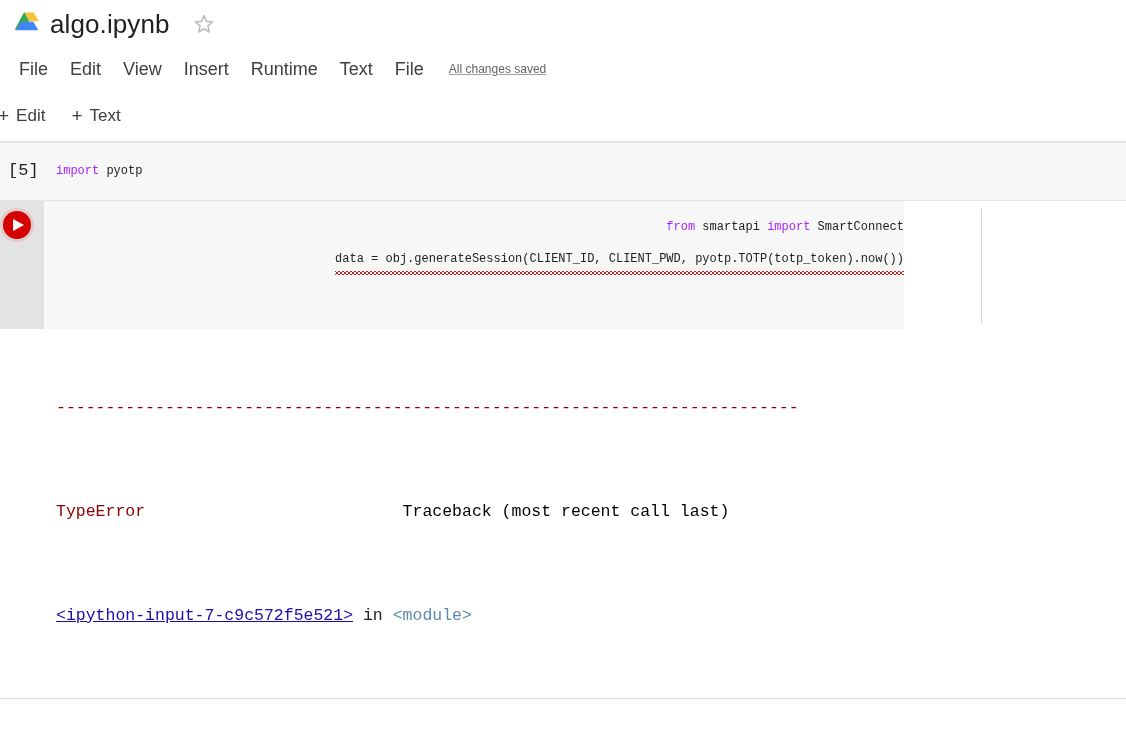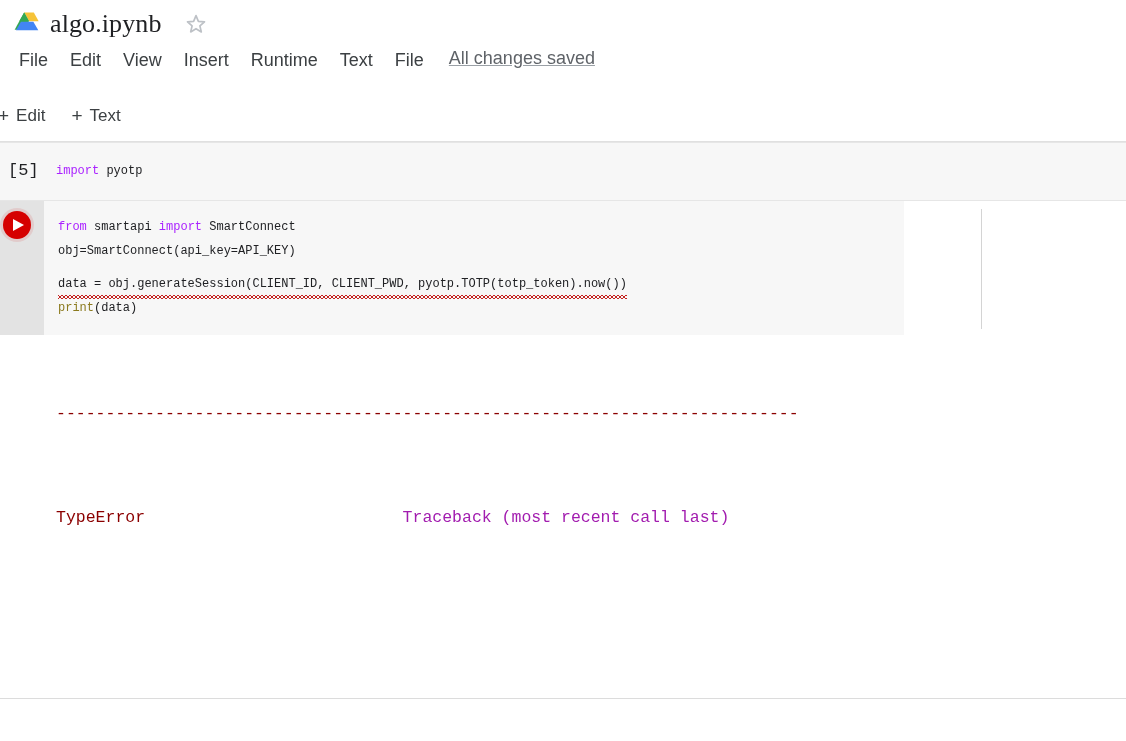--- a/index.html
+++ b/index.html
@@ -27,49 +27,50 @@
   .drive-logo {
     width: 30px;
     height: 26px;
     flex: 0 0 auto;
     margin-right: 6px;
   }
   .doc-title {
     font-size: 26px;
     line-height: 30px;
     color: #202124;
-    font-family: Liberation Serif, serif;
+    font-family: Liberation Sans, sans-serif;
     letter-spacing: 0.1px;
     white-space: nowrap;
   }
   .star-icon {
     margin-left: 22px;
     width: 24px;
     height: 24px;
     flex: 0 0 auto;
     display: block;
   }
 
   
   .menubar {
     display: flex;
+    align-items: center;
     height: 42px;
     padding-left: 8px;
     box-sizing: border-box;
   }
   .menu-item {
     font-size: 18px;
     color: #3c4043;
     padding: 2px 11px;
     white-space: nowrap;
     font-family: "Liberation Sans", sans-serif;
     cursor: default;
   }
   .saved-status {
-    font-size: 18px;
+    font-size: 12px;
     color: #5f6368;
     margin-left: 14px;
     text-decoration: underline;
     text-decoration-color: #9aa0a6;
     white-space: nowrap;
     font-family: "Liberation Sans", sans-serif;
   }
 
   
   .toolbar {
@@ -103,20 +104,21 @@
   
   .notebook {
     background: #ffffff;
   }
 
   .cell {
     display: flex;
     position: relative;
     width: 904px;
     box-sizing: border-box;
+    text-align: right;
   }
   .cell-gutter {
     width: 44px;
     flex: 0 0 44px;
     background: #e3e3e3;
     display: flex;
     align-items: flex-start;
     justify-content: center;
     padding-top: 10px;
     box-sizing: border-box;
@@ -216,21 +218,21 @@
     padding: 14px 0 0 0;
     font-family: "Liberation Mono", monospace;
     font-size: 16.5px;
     line-height: 26px;
     white-space: pre;
   }
   .out-line { padding-left: 56px; white-space: pre; }
 
   .tb-dash   { color: #8b0000; }
   .tb-ename  { color: #8b0000; text-align: center; }
-  .tb-trace  { color: #a21caf; }
+  .tb-trace  { color: #000000; }
   .tb-file   { color: #1a0dab; text-decoration: underline; }
   .tb-in     { color: #202124; }
   .tb-module { color: #5c8ab0; }
   .tb-lineno { color: #1e8449; }
   .tb-arrow  { color: #1e8449; }
   .tb-kw     { color: #1e8449; }
   .tb-txt    { color: #202124; }
 
   .bottom-rule {
     position: absolute;
@@ -291,31 +293,30 @@
     <div class="code"><span class="kw">import</span><span class="plain"> pyotp</span></div>
   </div>
 
   <div class="cell" style="min-height:128px;">
     <div class="cell-gutter">
       <div class="run-btn"></div>
     </div>
     <div class="cell-body" style="padding:14px 0 14px 14px;">
       <div class="cell-divider-v"></div>
       <div class="code"><span class="kw">from</span><span class="plain"> smartapi </span><span class="kw">import</span><span class="plain"> SmartConnect</span></div>
-      <div class="code"><span class="plain">obj=SmartConnect(api_key=API_KEY)</span></div>
       <div class="code"><span class="plain squiggle">data = obj.generateSession(CLIENT_ID, CLIENT_PWD, pyotp.TOTP(totp_token).now())</span></div>
-      <div class="code"><span class="fn">print</span><span class="plain">(data)</span></div>
     </div>
   </div>
 
   <div class="output">
     <div class="out-line"><span class="tb-dash">---------------------------------------------------------------------------</span></div>
 
     <div class="out-line"><span class="tb-ename">TypeError</span><span class="tb-trace">                          </span><span class="tb-trace">Traceback (most recent call last)</span></div>
 
+    <div class="out-line"><span class="tb-file">&lt;ipython-input-7-c9c572f5e521&gt;</span><span class="tb-in"> in </span><span class="tb-module">&lt;module&gt;</span></div>
 
 
     
 
     
 
     
 
     
 

